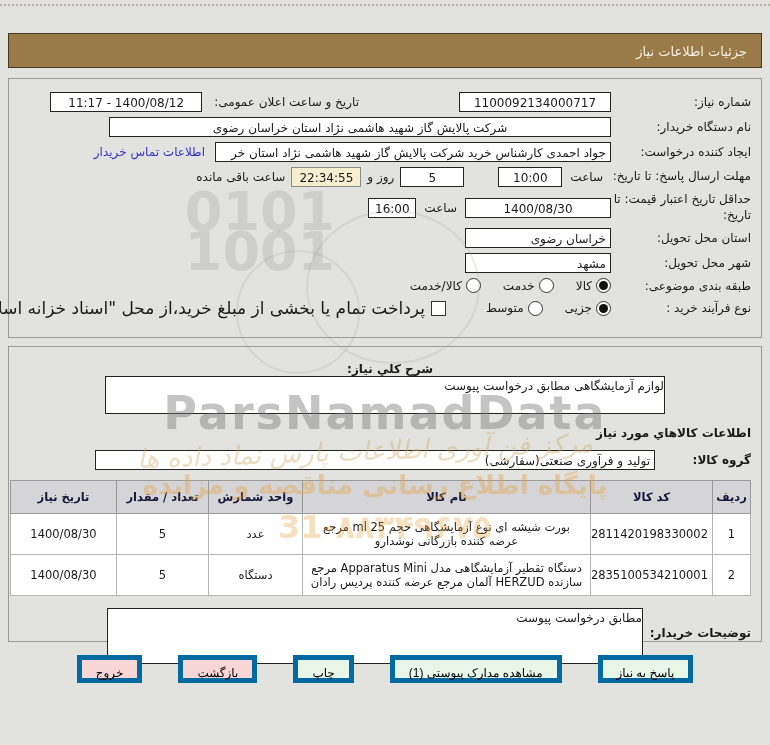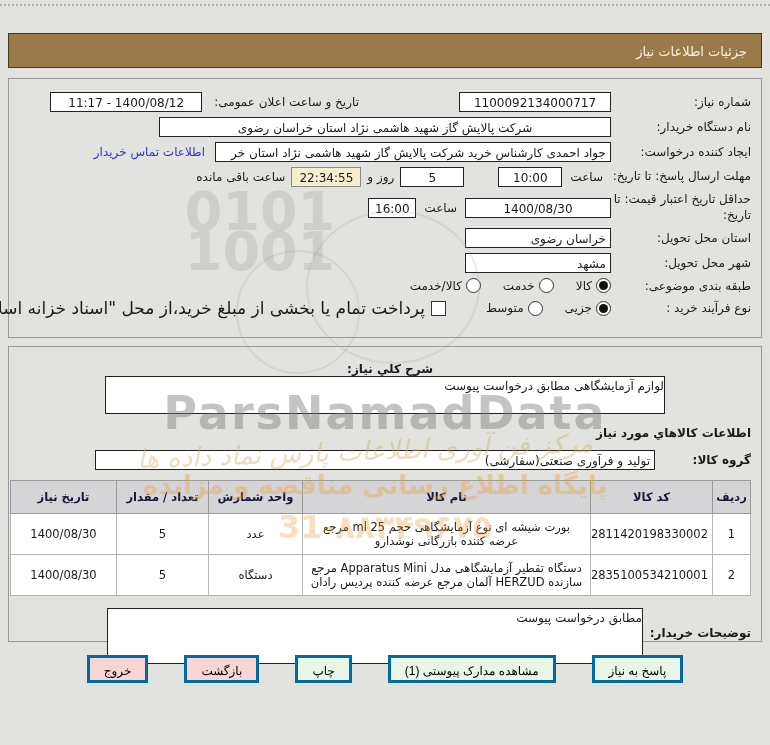--- a/index.html
+++ b/index.html
@@ -58,21 +58,21 @@
   }
   table.goods td{
     border:1px solid #b5b5b5;text-align:center;font-size:11.5px;
     padding:3px 4px;height:34px;
   }
   .btnrow{
     position:absolute;top:655px;right:0;left:0;
     display:flex;justify-content:center;gap:36px;align-items:center;
   }
   .btn{
-    border:3px solid #0369a1;height:28px;line-height:26px;padding:0 14px;
+    border:5px solid #0369a1;height:28px;line-height:26px;padding:0 14px;
     font-size:12px;cursor:pointer;white-space:nowrap;box-sizing:border-box;
   }
   .btn-green{background:#e7f6e7;}
   .btn-pink{background:#f9d6d6;}
   
   .wm{position:absolute;pointer-events:none;z-index:9;}
   .wm-brand{
     top:386px;right:0;left:0;text-align:center;
     font-size:46px;font-weight:bold;letter-spacing:2px;
     color:rgba(125,125,125,0.45);direction:ltr;
@@ -110,21 +110,21 @@
   <div class="row">
     <span class="lbl">شماره نیاز:</span>
     <span class="box center" style="width:152px;">1100092134000717</span>
     <span style="width:100px;"></span>
     <span style="white-space:nowrap;">تاریخ و ساعت اعلان عمومی:</span>
     <span class="box center" style="width:152px;margin-right:12px;">1400/08/12 - 11:17</span>
   </div>
 
   <div class="row">
     <span class="lbl">نام دستگاه خریدار:</span>
-    <span class="box center" style="width:452px;">شرکت پالایش گاز شهید هاشمی نژاد   استان خراسان رضوی</span>
+    <span class="box center" style="width:502px;">شرکت پالایش گاز شهید هاشمی نژاد   استان خراسان رضوی</span>
   </div>
 
   <div class="row">
     <span class="lbl">ایجاد کننده درخواست:</span>
     <span class="box" style="width:396px;">جواد احمدی کارشناس خرید شرکت پالایش گاز شهید هاشمی نژاد   استان خر</span>
     <span class="link">اطلاعات تماس خریدار</span>
   </div>
 
   <div class="row">
     <span class="lbl" style="line-height:1.3;">مهلت ارسال پاسخ: تا تاریخ:</span>

